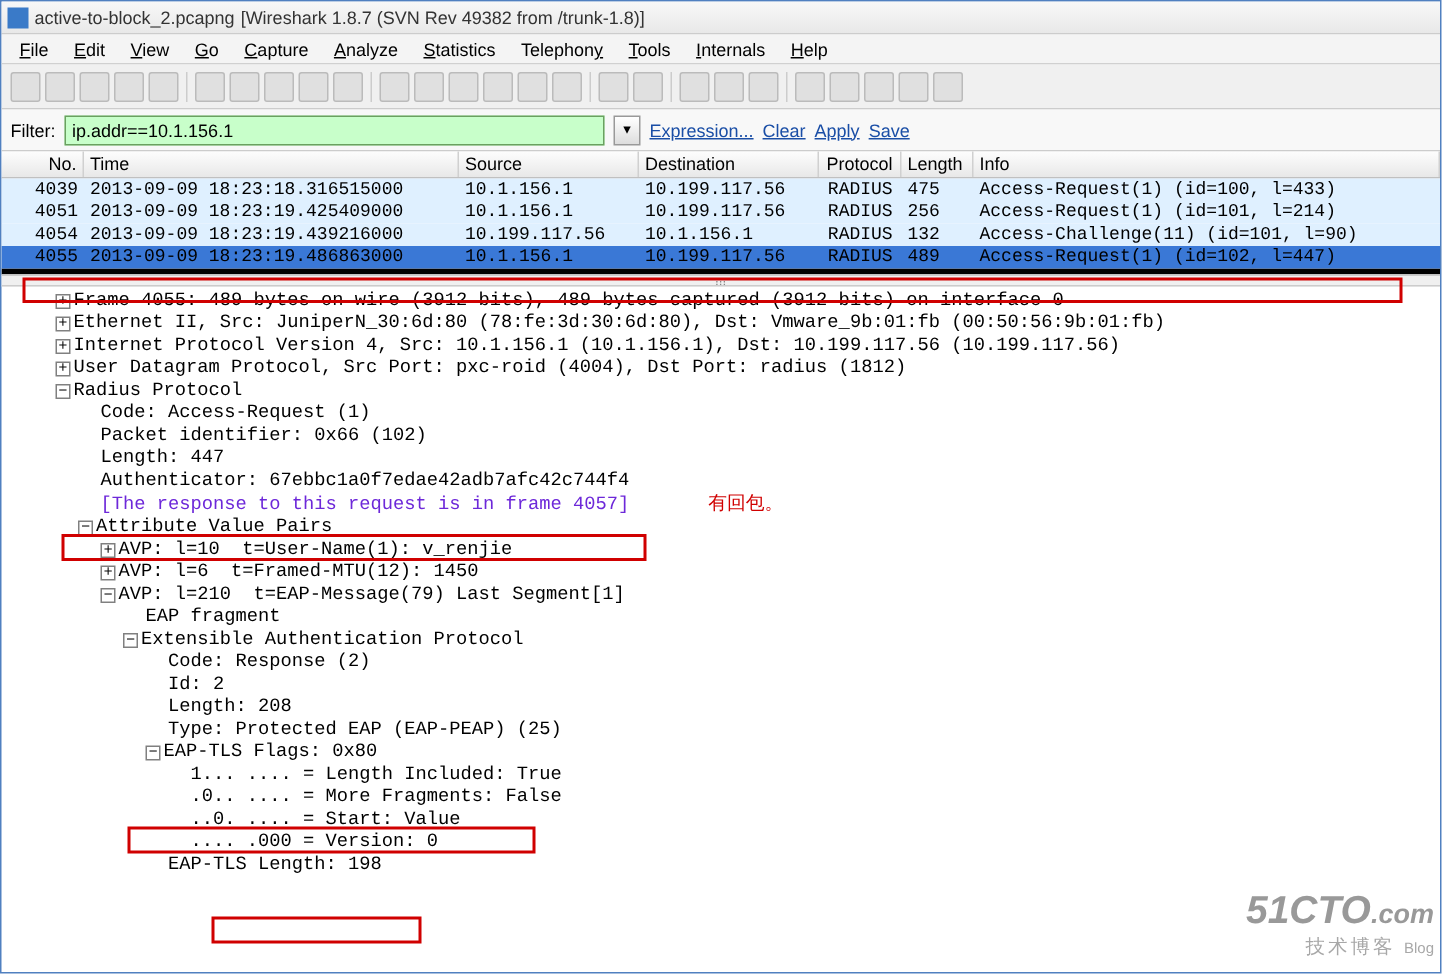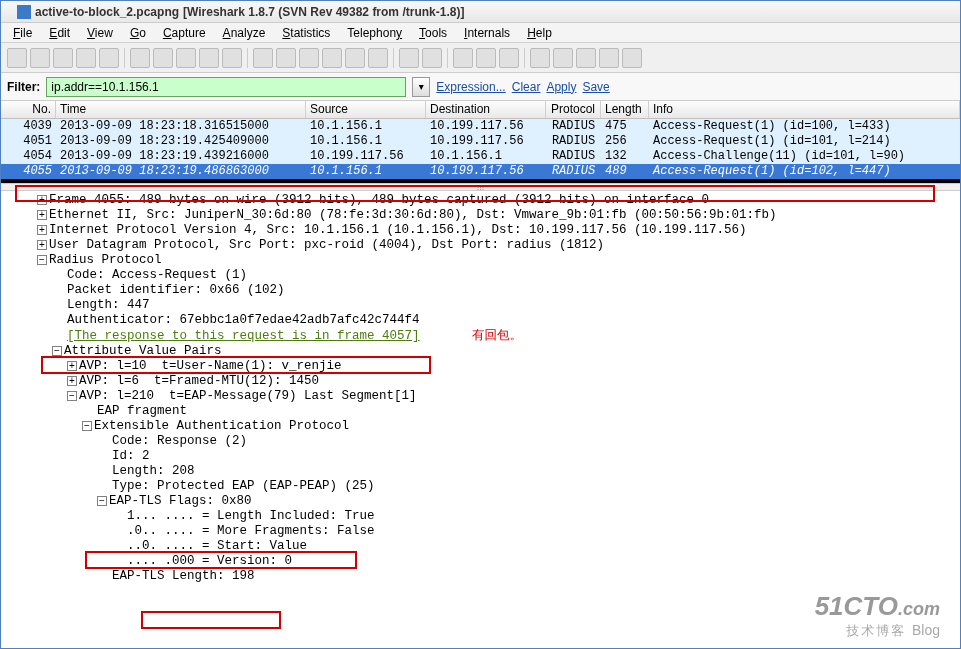--- a/index.html
+++ b/index.html
@@ -1,55 +1,55 @@
 <!DOCTYPE html>
 <html><head>
 <meta charset="utf-8">
 <style>
 * { margin: 0; padding: 0; box-sizing: border-box; }
 body { font-family: "Segoe UI", Tahoma, sans-serif; font-size: 12px; background: #fff; width: 961px; height: 649px; overflow: hidden; position: relative; border: 1px solid #5080c0; }
-.title-bar { background: linear-gradient(#f8f8f8,#e8e8e8); height: 22px; display: flex; align-items: center; padding: 0 16px; gap: 4px; border-bottom: 1px solid #ccc; font-weight: bold; }
+.title-bar { background: linear-gradient(#f8f8f8,#e8e8e8); height: 22px; display: flex; align-items: center; padding: 0 4px; gap: 4px; border-bottom: 1px solid #ccc; }
 .title-bar .icon { width: 14px; height: 14px; background: #3a7ac8; display: inline-block; }
 .title-bar .title-text { font-size: 12px; color: #333; }
 .menu-bar { height: 20px; display: flex; align-items: flex-end; padding: 0 4px; gap: 1px; border-bottom: 1px solid #d0d0d0; background:#f4f4f4;}
 .menu-item { padding: 2px 8px; cursor: default; font-size:12px; }
 .menu-item u { text-decoration: underline; }
 .toolbar { height: 30px; display: flex; align-items: center; padding: 0 6px; gap: 3px; border-bottom: 1px solid #ccc; background:#f0f0f0;}
 .tool-btn { width: 20px; height: 20px; background: #e0e0e0; border: 1px solid #bbb; display: inline-block; border-radius:2px;}
 .tool-sep { width: 1px; height: 20px; background: #ccc; margin: 0 2px; }
 .filter-bar { height: 28px; display: flex; align-items: center; padding: 0 6px; gap: 6px; border-bottom: 1px solid #ccc; background:#f8f8f8;}
-.filter-label { font-size: 12px; font-weight: bold; }
+.filter-label { font-size: 12px; }
 .filter-input { flex: 0 0 360px; height: 20px; background: #c8ffca; border: 1px solid #6aa060; padding: 0 4px; font-size:12px;}
 .filter-drop { width: 18px; height: 20px; border: 1px solid #999; background: linear-gradient(#fff,#ddd); text-align:center; line-height:18px; font-size:10px;}
 .filter-link { color: #1a4ea6; text-decoration: underline; cursor: default; font-size:12px;}
 .packet-list { border-bottom: 4px solid #000000; }
 .pl-header { display: flex; background: linear-gradient(#fdfdfd,#e8e8e8); height: 18px; border-bottom: 1px solid #c0c0c0; font-size:12px;}
 .pl-header .col { padding: 1px 4px; border-right: 1px solid #d0d0d0; }
 .pl-row { display: flex; height: 15px; font-family: "Courier New", monospace; font-size: 12px; line-height:15px; background: #dff0ff; }
-.pl-row.sel { background: #3a78d6; color: #ffffff; font-style: italic; }
+.pl-row.sel { background: #3a78d6; color: #000000; }
 .pl-row .col { padding: 0 4px; white-space: nowrap; overflow: hidden; }
 .c-no { width: 55px; text-align:right; padding-right:6px;}
 .c-time { width: 250px; }
 .c-src { width: 120px; }
 .c-dst { width: 120px; }
 .c-proto { width: 55px; text-align: center; }
 .c-len { width: 48px; }
 .c-info { flex: 1; }
 .red-box { border: 2px solid #d00000; position: absolute; pointer-events: none; }
 .splitter { height: 8px; background: #f0f0f0; border-top:1px solid #ccc; border-bottom:1px solid #ccc; text-align:center; font-size:9px; color:#888; overflow:hidden;}
 .tree { font-family: "Courier New", monospace; font-size: 12.5px; line-height: 15px; padding: 2px 4px; overflow: hidden; color: #000; height: 425px; }
 .tree .n { white-space: pre; padding-left: 32px; }
 .tree .tog { display: inline-block; width: 10px; height: 10px; border: 1px solid #808080; text-align: center; line-height: 8px; font-size: 10px; margin-right: 2px; font-family: sans-serif; background:#fff;}
-.link { color: #4d7c0f; text-decoration: underline; }
+.link { color: #6d28d9; }
 .anno { color: #d00000; font-family: "SimSun","Microsoft YaHei",sans-serif; }
-.watermark { position: absolute; right: 20px; bottom: 8px; text-align: right; color: #999; font-family: Arial; opacity:0.85;}
+.watermark { position: absolute; right: 4px; bottom: 8px; text-align: right; color: #999; font-family: Arial; opacity:0.85;}
 .watermark .big { font-size: 26px; font-weight: bold; font-style: italic; color:#888;}
 .watermark .big .com { font-size: 18px; font-style: italic; }
 .watermark .sub { font-size: 13px; letter-spacing:2px;}
-.watermark .sub .blog { font-size:14px; letter-spacing:0;}
+.watermark .sub .blog { font-size:10px; letter-spacing:0;}
 </style>
 </head>
 <body>
 
 <div class="title-bar">
   <span class="icon"></span>
   <span class="title-text">active-to-block_2.pcapng</span>
   <span class="title-text">[Wireshark 1.8.7  (SVN Rev 49382 from /trunk-1.8)]</span>
 </div>
 

